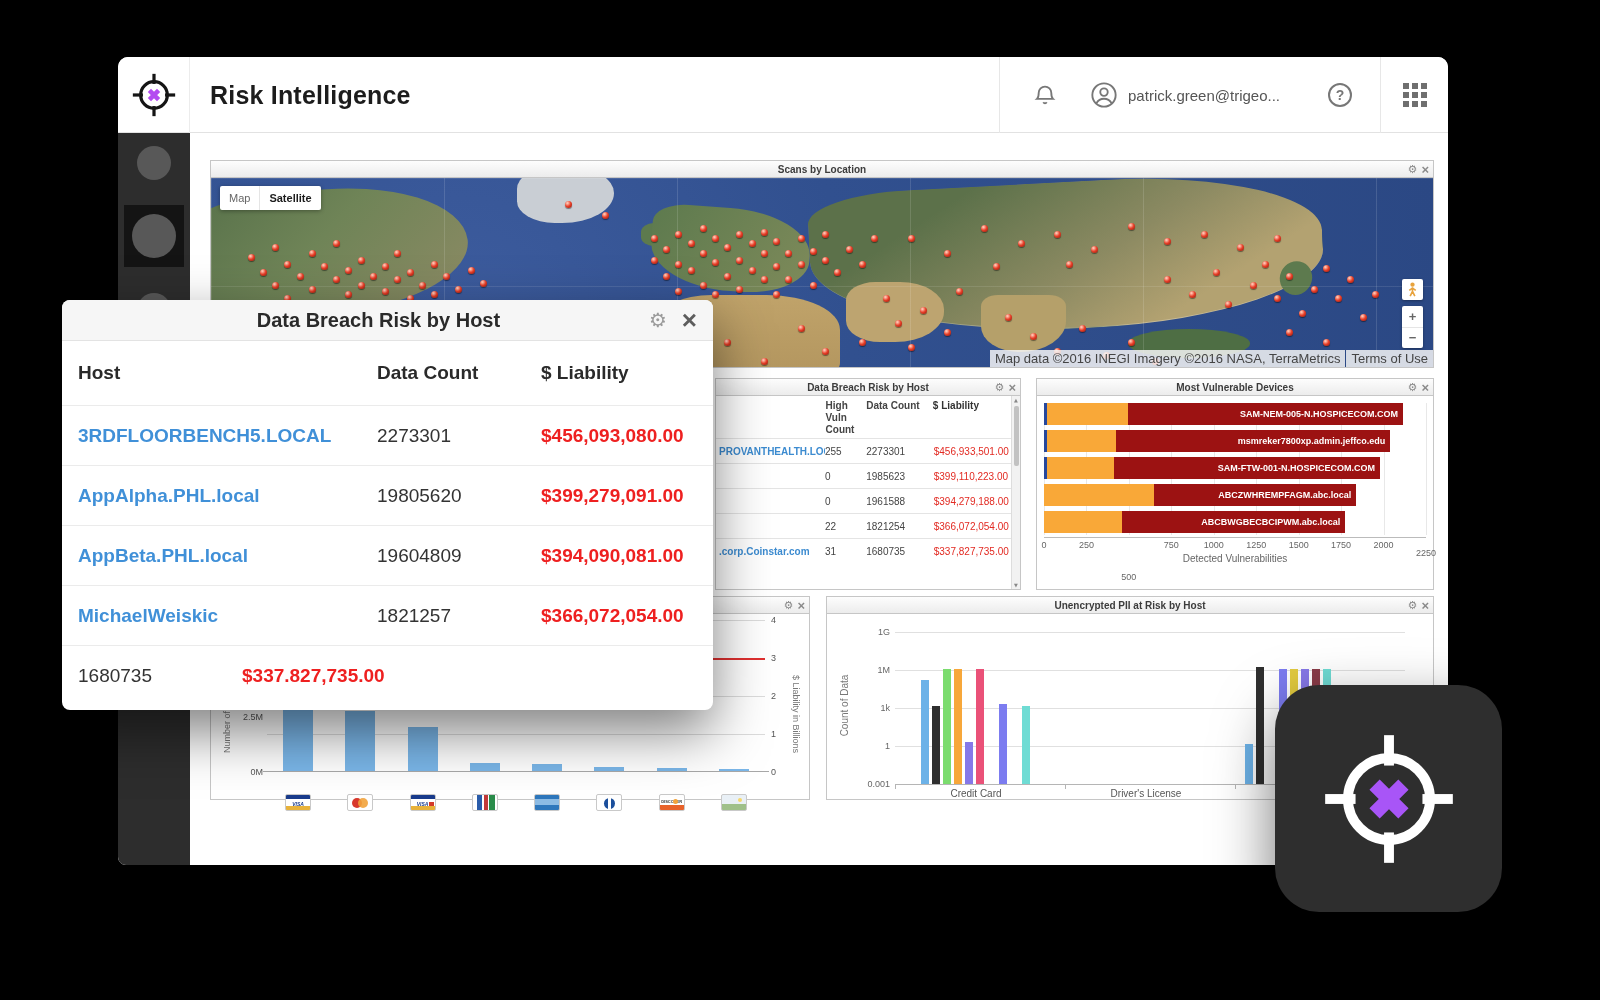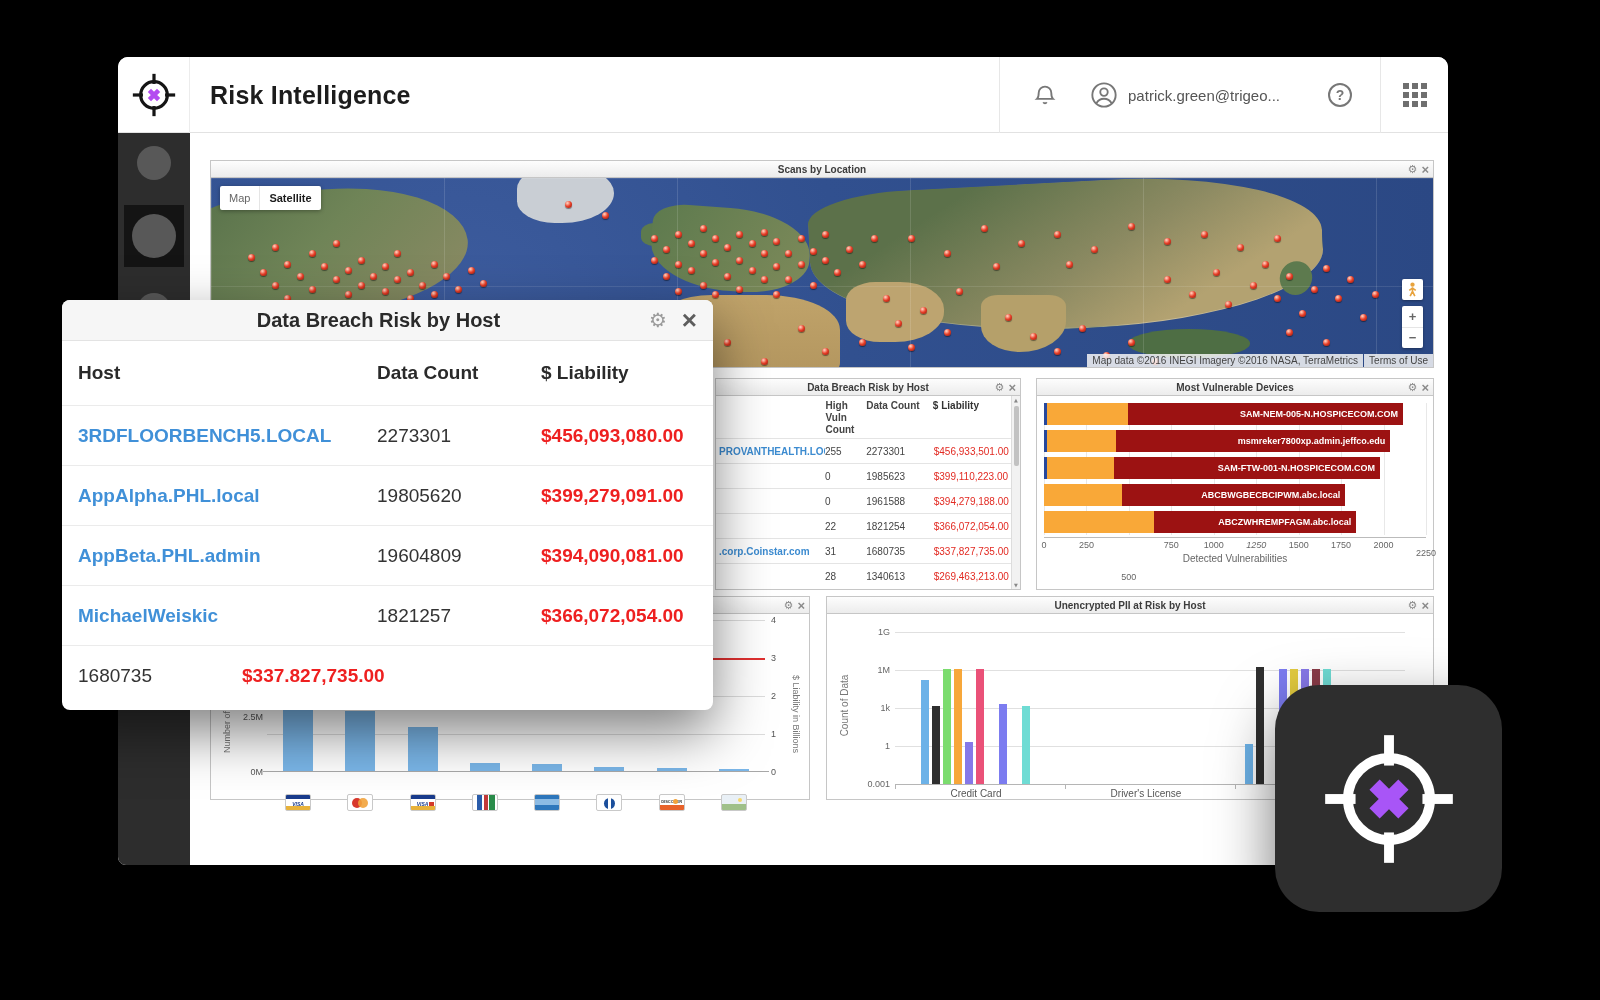--- a/index.html
+++ b/index.html
@@ -56,21 +56,21 @@
   .map-type-ctl { position:absolute; left:9px; top:8px; display:flex; background:#fff; border-radius:2px;
                   box-shadow:0 1px 4px rgba(0,0,0,.35); height:24px; align-items:center; }
   .map-type-ctl .btn { padding:0 9px; font-size:11px; color:#666; height:24px; display:flex; align-items:center; }
   .map-type-ctl .btn.sel { font-weight:bold; color:#1c1c1c; border-left:1px solid #e5e5e5; }
   .pegman-ctl { position:absolute; right:10px; top:101px; width:21px; height:21px; background:#fff; border-radius:2px;
                 box-shadow:0 1px 3px rgba(0,0,0,.35); display:flex; align-items:center; justify-content:center; }
   .zoom-ctl { position:absolute; right:10px; top:128px; width:21px; height:42px; background:#fff; border-radius:2px;
               box-shadow:0 1px 3px rgba(0,0,0,.35); display:flex; flex-direction:column; }
   .zoom-ctl div { flex:1; display:flex; align-items:center; justify-content:center; font-size:13px; font-weight:bold; color:#666; }
   .zoom-ctl .zin { border-bottom:1px solid #e5e5e5; }
-  .map-attrib { position:absolute; right:0; bottom:0; display:flex; font-size:10px; color:#444; }
+  .map-attrib { position:absolute; right:0; bottom:0; display:flex; font-size:13px; color:#444; }
   .map-attrib div { background:rgba(245,245,245,.85); padding:1px 5px; }
   .map-attrib .terms { margin-left:1px; }
 
   
   .bt-header { display:flex; padding:4px 2px 2px 2px; font-size:10px; font-weight:bold; color:#333; line-height:12px; }
   .bt-row { display:flex; align-items:center; height:25px; border-top:1px solid #e4e4e4; font-size:10px; }
   .bt-c-host { width:116px; padding-left:3px; overflow:hidden; white-space:nowrap; color:#3c8bd0; font-weight:bold; }
   .bt-c-vuln { width:44px; color:#444; }
   .bt-c-count { width:72px; color:#444; }
   .bt-c-liab { width:92px; color:#e22a22; }
@@ -429,26 +429,20 @@
           <div class="bt-c-vuln">22</div>
           <div class="bt-c-count">1821254</div>
           <div class="bt-c-liab">$366,072,054.00</div>
         </div>
         <div class="bt-row">
           <div class="bt-c-host">.corp.Coinstar.com</div>
           <div class="bt-c-vuln">31</div>
           <div class="bt-c-count">1680735</div>
           <div class="bt-c-liab">$337,827,735.00</div>
         </div>
-        <div class="bt-row">
-          <div class="bt-c-host"></div>
-          <div class="bt-c-vuln">28</div>
-          <div class="bt-c-count">1340613</div>
-          <div class="bt-c-liab">$269,463,213.00</div>
-        </div>
       </div>
     <div class="bt-scroll">
       <span>▲</span>
       <div class="bt-thumb" style="position:absolute; top:10px;"></div>
       <span>▼</span>
     </div>
   </div>
 
   <div class="panel" style="left:918px; top:321px; width:398px; height:212px;">
     <div class="panel-header">
@@ -490,45 +484,45 @@
         <div class="mvd-row">
           <div class="mvd-bar" style="width: 88%; border-radius: 6px;">
             <div class="mvd-seg" style="width: 0.909091%; background: rgb(39, 72, 156);"></div>
             <div class="mvd-seg" style="width: 20.0505%; background: rgb(249, 168, 56);"></div>
             <div class="mvd-seg" style="width: 79.0404%; background: rgb(156, 18, 18); display: flex;">
               <span class="mvd-label">SAM-FTW-001-N.HOSPICECOM.COM</span>
             </div>
           </div>
         </div>
         <div class="mvd-row">
+          <div class="mvd-bar" style="width: 81.7778%;">
+            <div class="mvd-seg" style="width: 0%; background: rgb(39, 72, 156);"></div>
+            <div class="mvd-seg" style="width: 35.3261%; background: rgb(249, 168, 56);"></div>
+            <div class="mvd-seg" style="width: 64.6739%; background: rgb(156, 18, 18); display: flex;">
+              <span class="mvd-label">ABCZWHREMPFAGM.abc.local</span>
+            </div>
+          </div>
+        </div>
+        <div class="mvd-row">
           <div class="mvd-bar" style="width: 78.8889%;">
             <div class="mvd-seg" style="width: 0%; background: rgb(39, 72, 156);"></div>
             <div class="mvd-seg" style="width: 25.9155%; background: rgb(249, 168, 56);"></div>
             <div class="mvd-seg" style="width: 74.0845%; background: rgb(156, 18, 18); display: flex;">
               <span class="mvd-label">ABCBWGBECBCIPWM.abc.local</span>
             </div>
           </div>
         </div>
-        <div class="mvd-row">
-          <div class="mvd-bar" style="width: 81.7778%;">
-            <div class="mvd-seg" style="width: 0%; background: rgb(39, 72, 156);"></div>
-            <div class="mvd-seg" style="width: 35.3261%; background: rgb(249, 168, 56);"></div>
-            <div class="mvd-seg" style="width: 64.6739%; background: rgb(156, 18, 18); display: flex;">
-              <span class="mvd-label">ABCZWHREMPFAGM.abc.local</span>
-            </div>
-          </div>
-        </div>
       </div>
     <div class="mvd-axis" id="mvd-axis">
         <div class="mvd-tick" style="left: 0%;">0</div>
         <div class="mvd-tick" style="left: 11.1111%;">250</div>
         <div class="mvd-tick" style="left: 22.2222%; margin-top: 32px;">500</div>
         <div class="mvd-tick" style="left: 33.3333%;">750</div>
         <div class="mvd-tick" style="left: 44.4444%;">1000</div>
-        <div class="mvd-tick" style="left: 55.5556%; font-style: italic;">1250</div>
+        <div class="mvd-tick" style="left: 55.5556%;">1250</div>
         <div class="mvd-tick" style="left: 66.6667%;">1500</div>
         <div class="mvd-tick" style="left: 77.7778%;">1750</div>
         <div class="mvd-tick" style="left: 88.8889%;">2000</div>
         <div class="mvd-tick" style="left: 100%; margin-top: 8px;">2250</div>
       </div>
     <div class="mvd-xlabel">Detected Vulnerabilities</div>
   </div>
 
   <div class="panel" style="left:92px; top:539px; width:600px; height:204px;">
     <div class="panel-header">
@@ -650,21 +644,21 @@
         <div class="ov-host">3RDFLOORBENCH5.LOCAL</div>
         <div class="ov-count">2273301</div>
         <div class="ov-liab">$456,093,080.00</div>
       </div>
       <div class="ov-row">
         <div class="ov-host">AppAlpha.PHL.local</div>
         <div class="ov-count">19805620</div>
         <div class="ov-liab">$399,279,091.00</div>
       </div>
       <div class="ov-row">
-        <div class="ov-host">AppBeta.PHL.admin</div>
+        <div class="ov-host">AppBeta.PHL.local</div>
         <div class="ov-count">19604809</div>
         <div class="ov-liab">$394,090,081.00</div>
       </div>
       <div class="ov-row">
         <div class="ov-host">MichaelWeiskic</div>
         <div class="ov-count">1821257</div>
         <div class="ov-liab">$366,072,054.00</div>
       </div>
       <div class="ov-row">
         <div class="ov-count">1680735</div>

